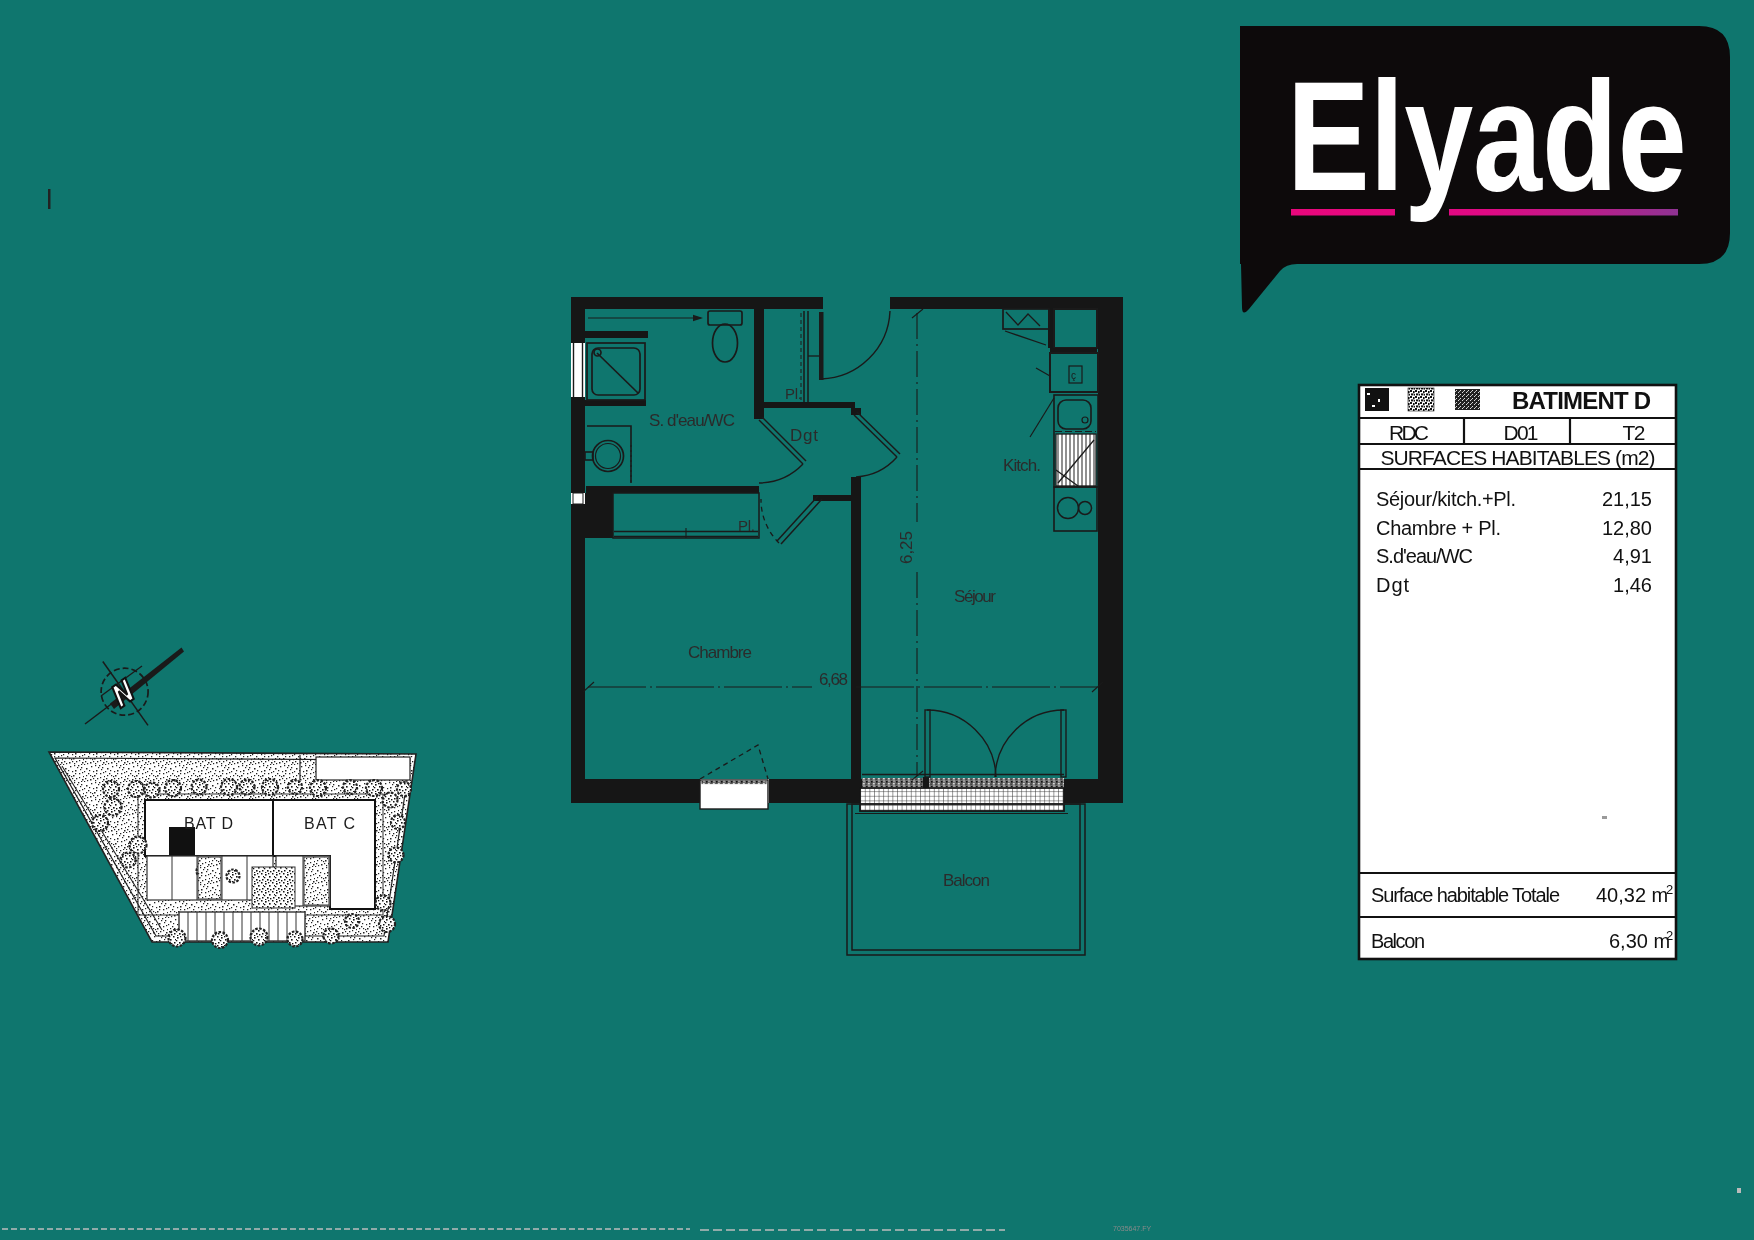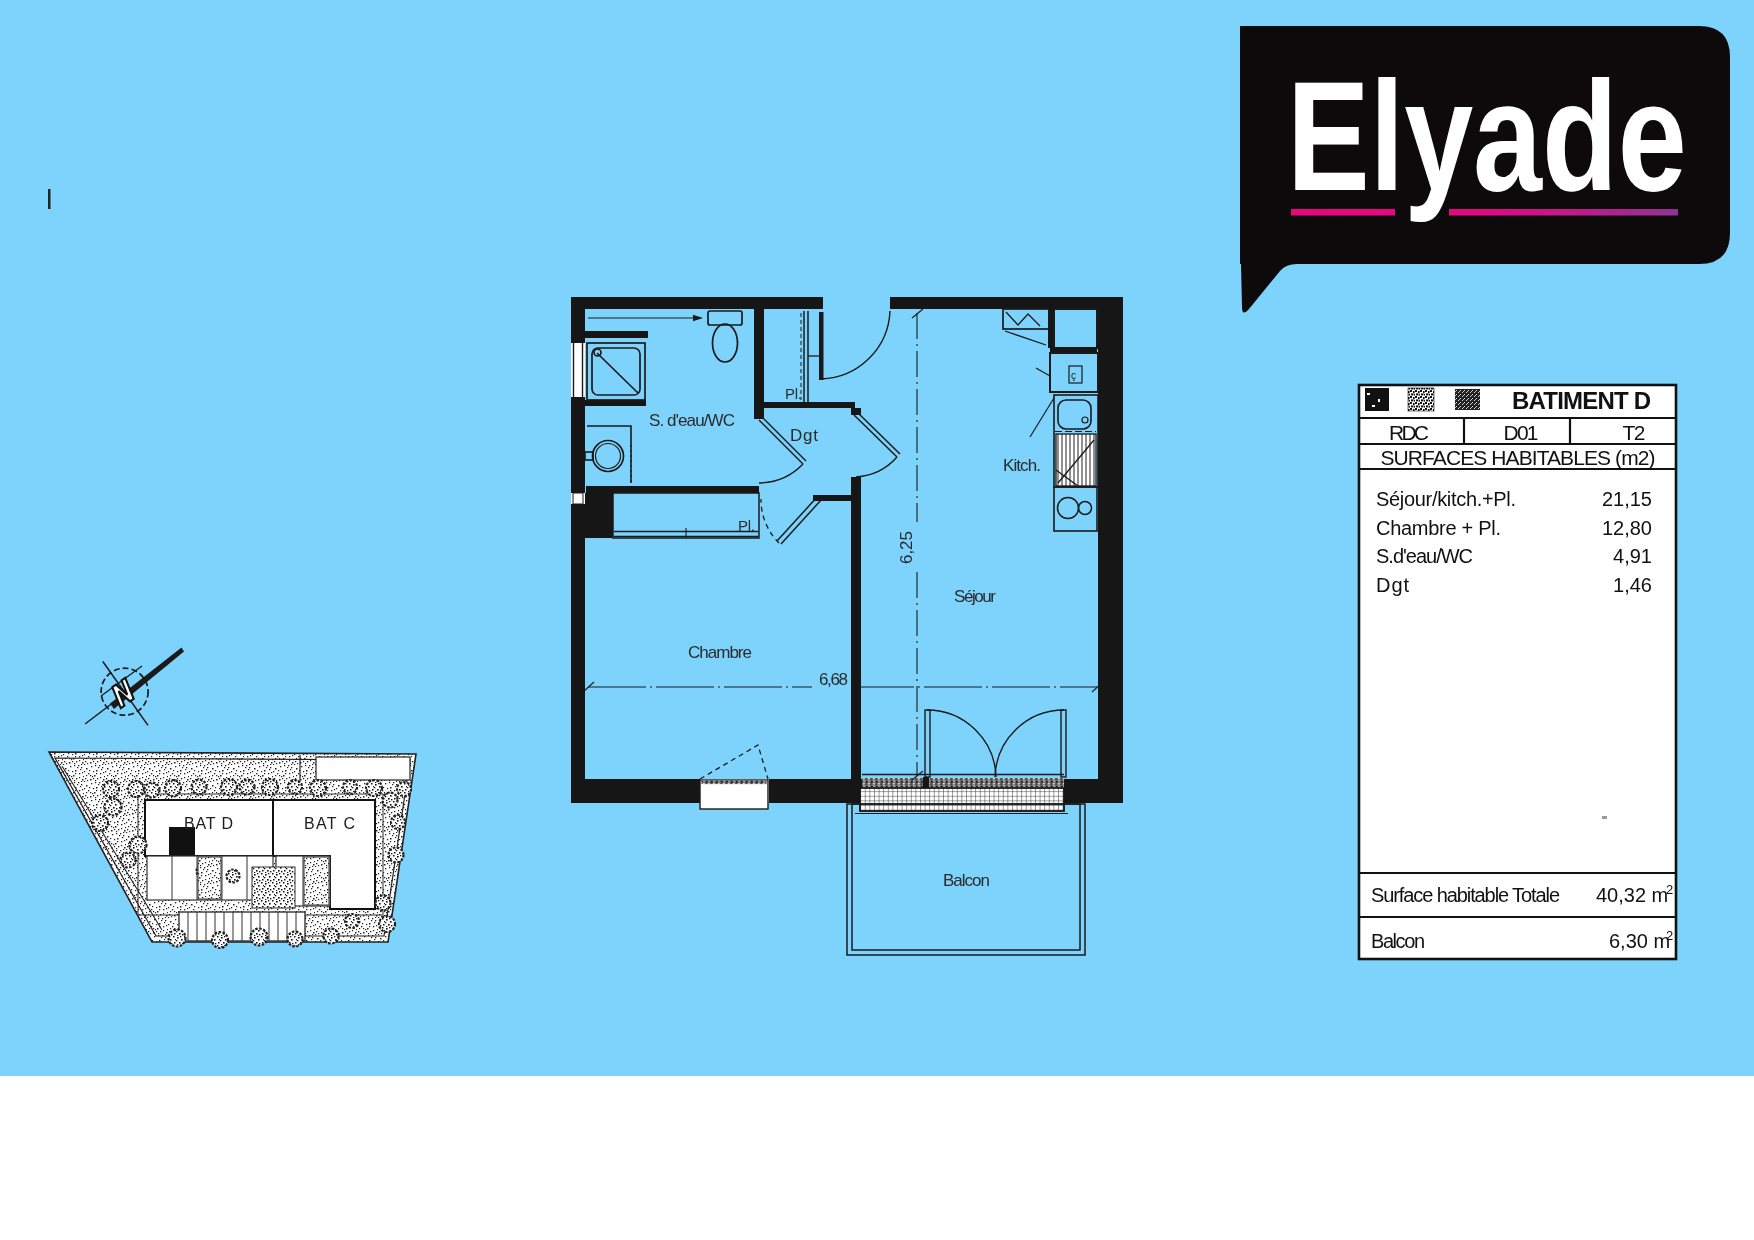--- a/index.html
+++ b/index.html
@@ -1,16 +1,16 @@
 <!DOCTYPE html>
 <html><head>
 <meta charset="utf-8">
 <style>
 html,body{margin:0;padding:0;background:#fff;}
-#page{position:relative;width:1754px;height:1076px;background:#7dd3fc;overflow:hidden;font-family:"Liberation Sans",sans-serif;}
+#page{position:relative;width:1754px;height:1240px;background:#0f766e;overflow:hidden;font-family:"Liberation Sans",sans-serif;}
 #page svg{position:absolute;top:0;left:0;}
 text{font-family:"Liberation Sans",sans-serif;}
 </style>
 </head>
 <body>
 <div id="page">
 <svg width="1754" height="1240" viewBox="0 0 1754 1240">
 <defs>
 <linearGradient id="pinkgrad" gradientUnits="userSpaceOnUse" x1="1291" y1="0" x2="1678" y2="0">
 <stop offset="0" stop-color="#e9077c"></stop>

